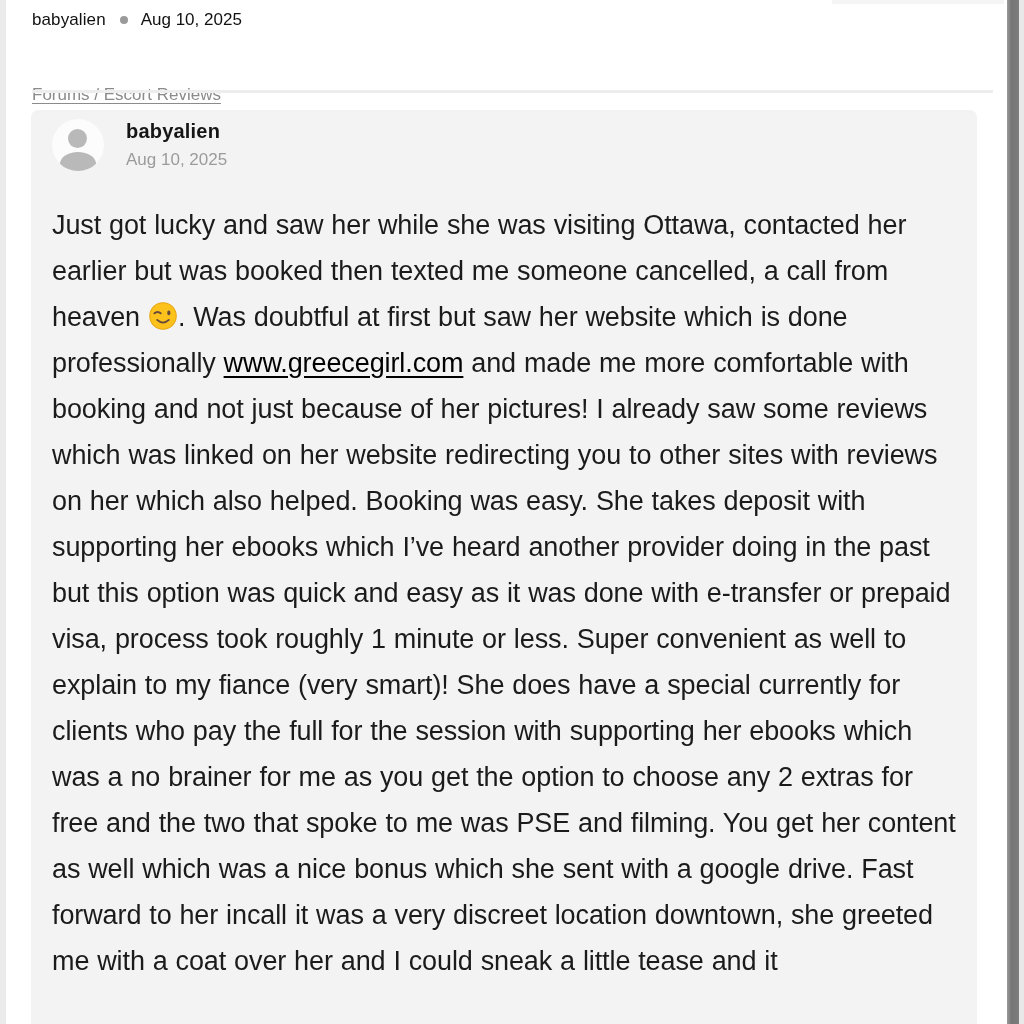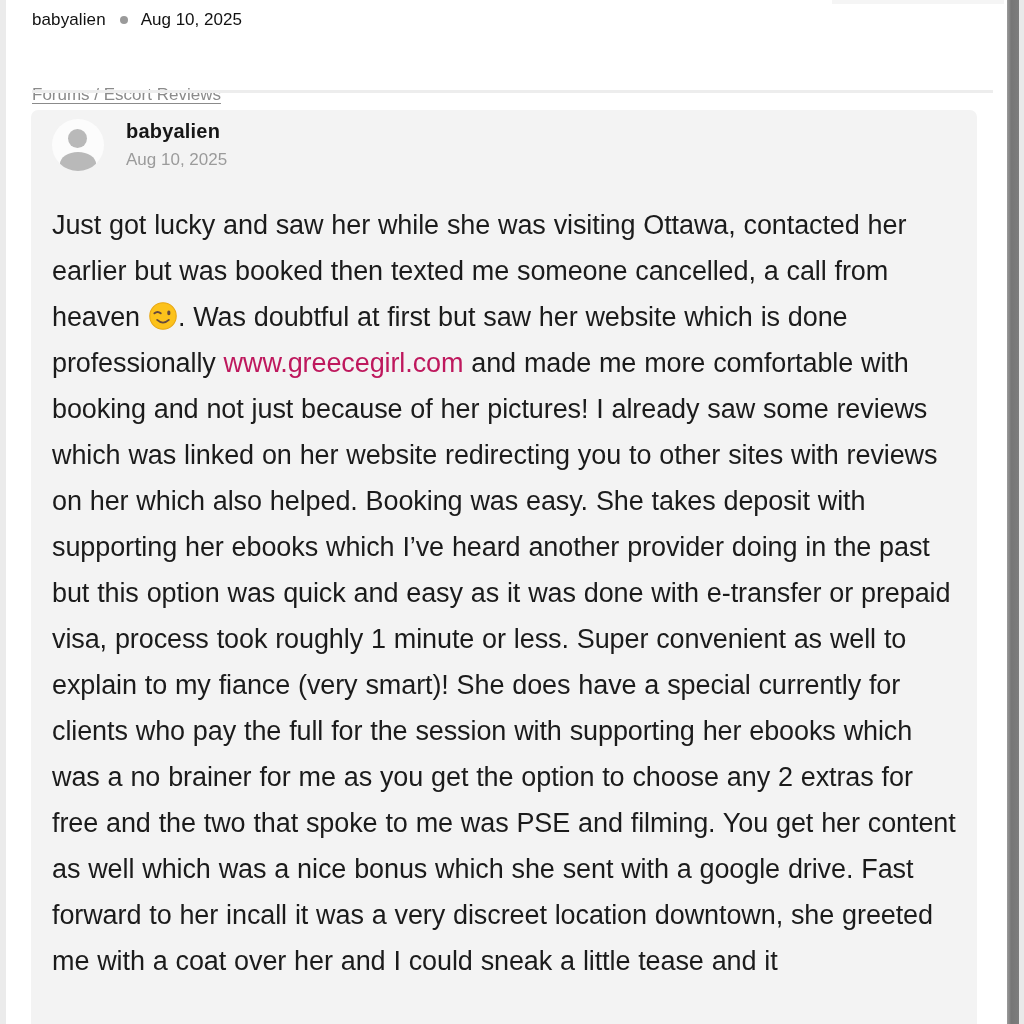--- a/index.html
+++ b/index.html
@@ -91,21 +91,21 @@
     margin-top: 7px; font-size: 17px; color: #9b9b9b;
   }
 
   .post-body {
     position: absolute; left: 21px; top: 92px; width: 906px;
     font-size: 27px; line-height: 46px; color: #1b1b1b;
     letter-spacing: -0.1px;
     word-spacing: 0.5px;
   }
   .post-body a.inline-link {
-    color: #be185d; 
+    color: #000000; text-decoration: underline;
     text-underline-offset: 4px; cursor: pointer;
   }
   .emoji-wink {
     display: inline-block; width: 28px; height: 28px;
     vertical-align: -4px; margin: 0 1px;
   }
 </style>
 </head>
 <body>
 

